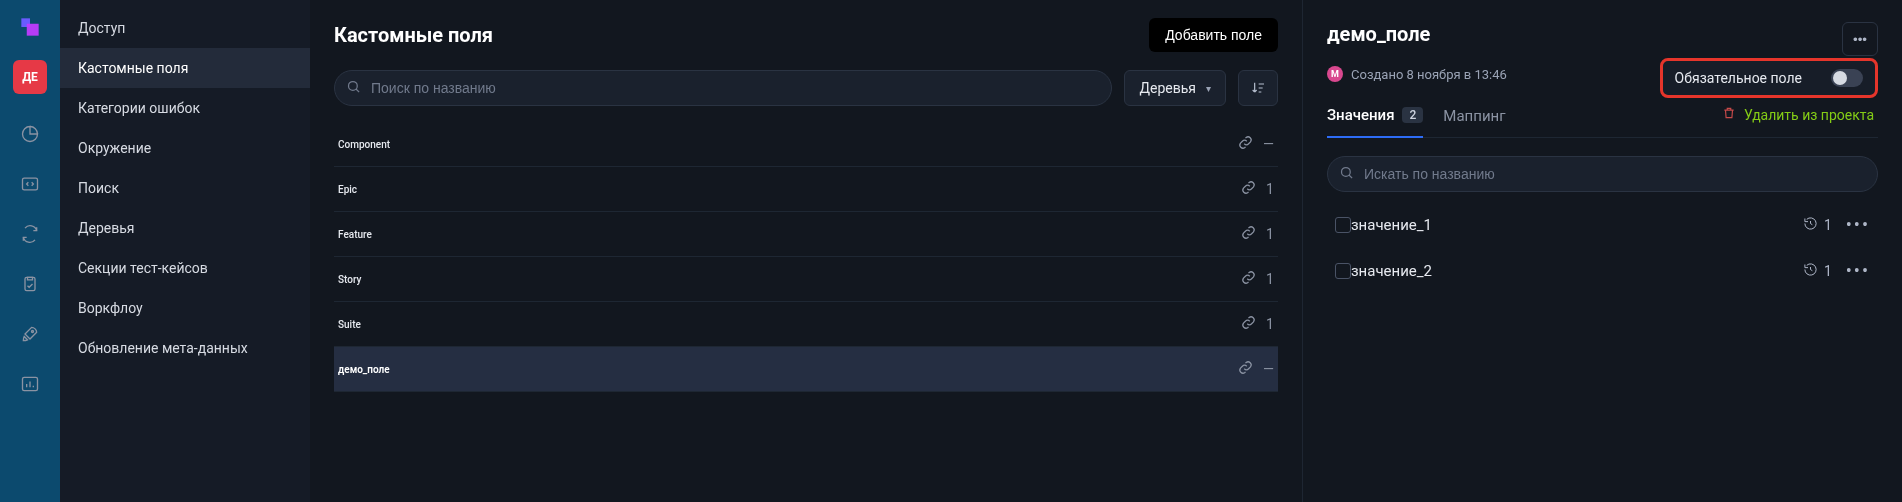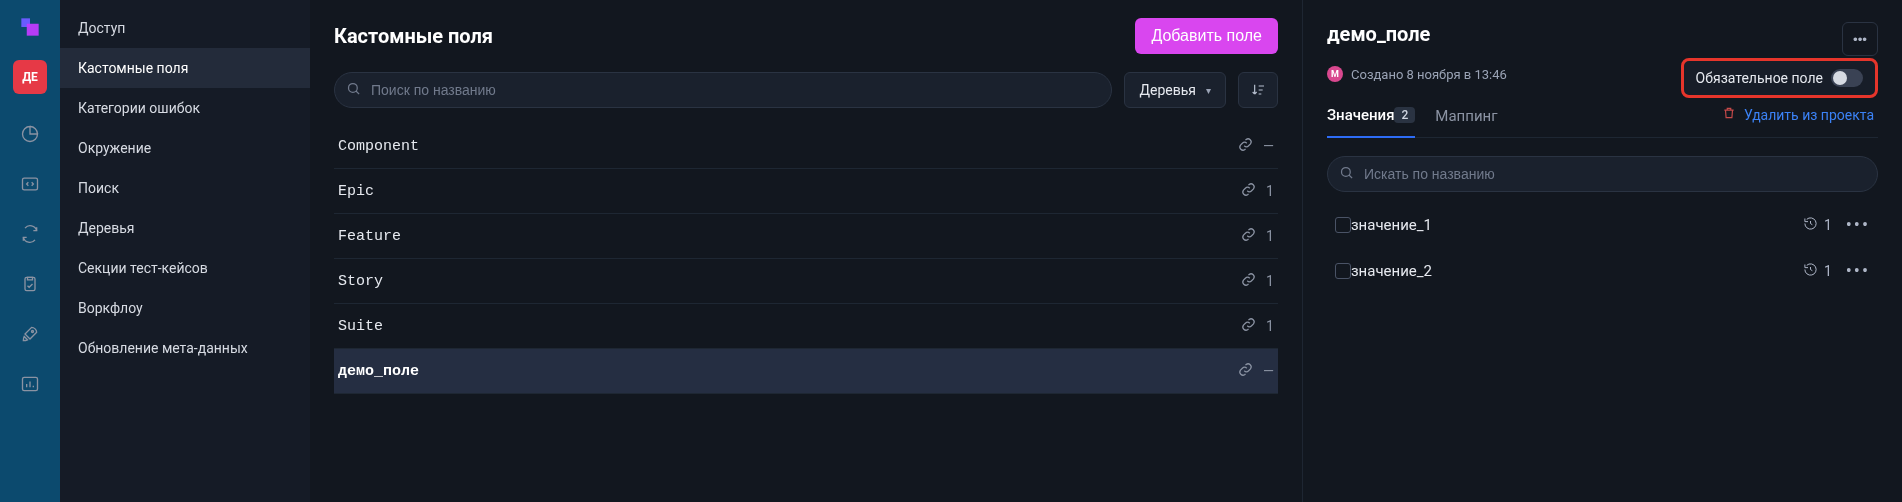--- a/index.html
+++ b/index.html
@@ -80,26 +80,26 @@
     justify-content: space-between;
     align-items: center;
     margin-bottom: 18px;
   }
   .main-title {
     font-size: 20px;
     font-weight: 700;
     color: #fff;
   }
   .btn-primary {
-    background: #d946ef;
+    background: #000000;
     color: #fff;
     border: none;
     border-radius: 6px;
     padding: 9px 16px;
-    font-size: 16px;
+    font-size: 14px;
     cursor: pointer;
     font-weight: 500;
   }
 
   .main-controls {
     display: flex;
     gap: 12px;
     margin-bottom: 16px;
   }
   .search-wrap {
@@ -149,21 +149,21 @@
   .field-list { }
   .field-row {
     display: flex;
     align-items: center;
     justify-content: space-between;
     padding: 13px 4px 13px 4px;
     border-bottom: 1px solid #1e2733;
     cursor: pointer;
   }
   .field-row.selected { background: #252e42; }
-  .field-name { font-size: 15px; color: #e6e9ef; font-weight: 500; font-family: Liberation Mono, monospace; }
+  .field-name { font-size: 10px; color: #e6e9ef; font-weight: 500; }
   .field-row.selected .field-name { color: #fff; font-weight: 600; }
   .field-right { display: flex; align-items: center; gap: 10px; color: #8b93a3; font-size: 14px; }
   .link-icn svg { width: 15px; height: 15px; stroke: currentColor; fill: none; stroke-width: 2; }
   .field-count { min-width: 8px; }
 
   
   .detail {
     width: 600px;
     background: #12171f;
     border-left: 1px solid #1e2632;
@@ -208,21 +208,21 @@
     position: absolute;
     right: 24px;
     top: 58px;
     display:flex; flex-direction: column; align-items: stretch;
     gap: 8px;
   }
   .required-box {
     border: 3px solid #e6352b;
     border-radius: 8px;
     padding: 8px 12px;
-    display: flex; align-items: center; gap: 8px;
+    display: flex; align-items: center; gap: 29px;
     background: #171d28;
   }
   .req-label { color: #e6e9ef; font-size: 14px; }
   .toggle {
     width: 32px; height: 18px;
     background: #3a4254;
     border-radius: 10px;
     position: relative;
     cursor: pointer;
   }
@@ -230,38 +230,38 @@
     content:"";
     position: absolute;
     left: 2px; top: 2px;
     width: 14px; height: 14px;
     border-radius: 50%;
     background: #d7dbe3;
   }
   .delete-link {
     display: flex; align-items: center; justify-content: flex-end;
     gap: 8px;
-    color: #3b82f6;
+    color: #84cc16;
     font-size: 14px;
     cursor: pointer;
     padding-right: 4px;
   }
   .delete-link svg { width: 14px; height: 14px; stroke: #c74a4a; fill:none; stroke-width:2; }
 
   .tabs {
     display: flex; align-items: center; gap: 20px;
     border-bottom: 1px solid #1e2733;
     margin-bottom: 18px;
     margin-top: 8px;
   }
   .tab {
     padding: 10px 0 12px 0;
     color: #8b93a3;
     cursor: pointer;
-    display:flex; align-items:center; gap:0;
+    display:flex; align-items:center; gap:8px;
     font-size: 15px;
   }
   .tab.active {
     color: #fff;
     border-bottom: 2px solid #2d6cf6;
     margin-bottom: -1px;
     font-weight: 500;
   }
   .tab-badge {
     background: #2a3342;

